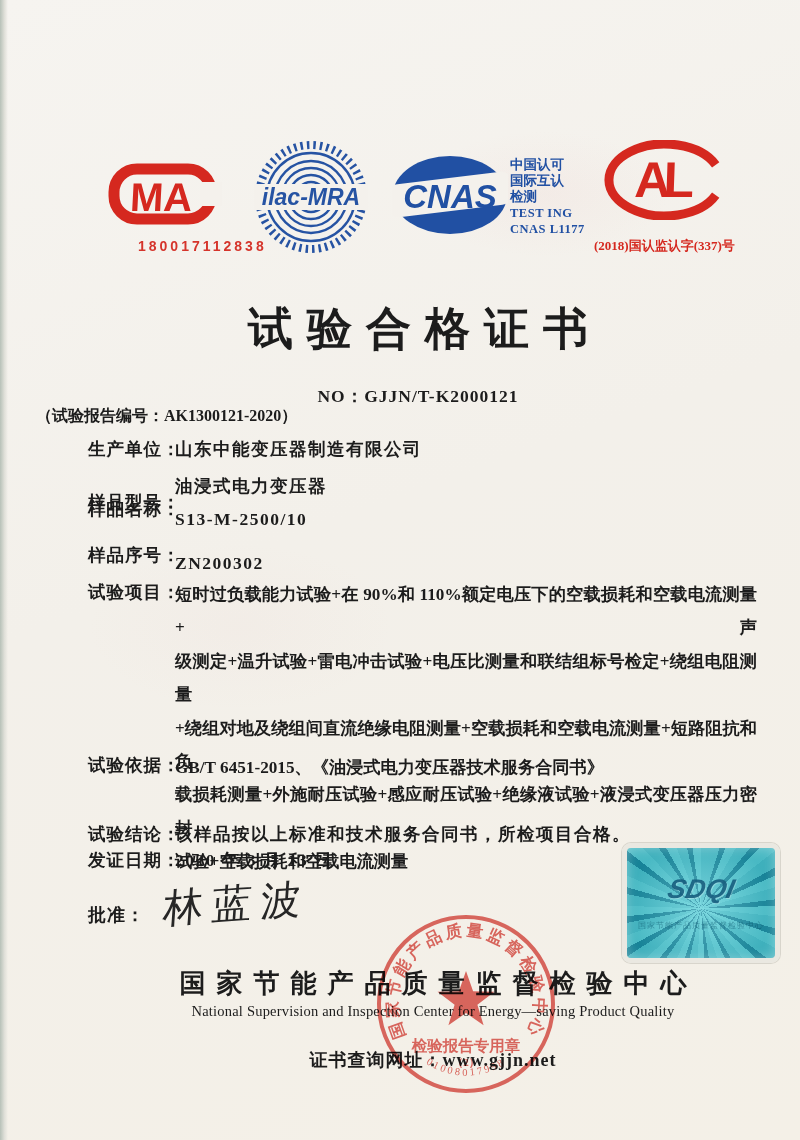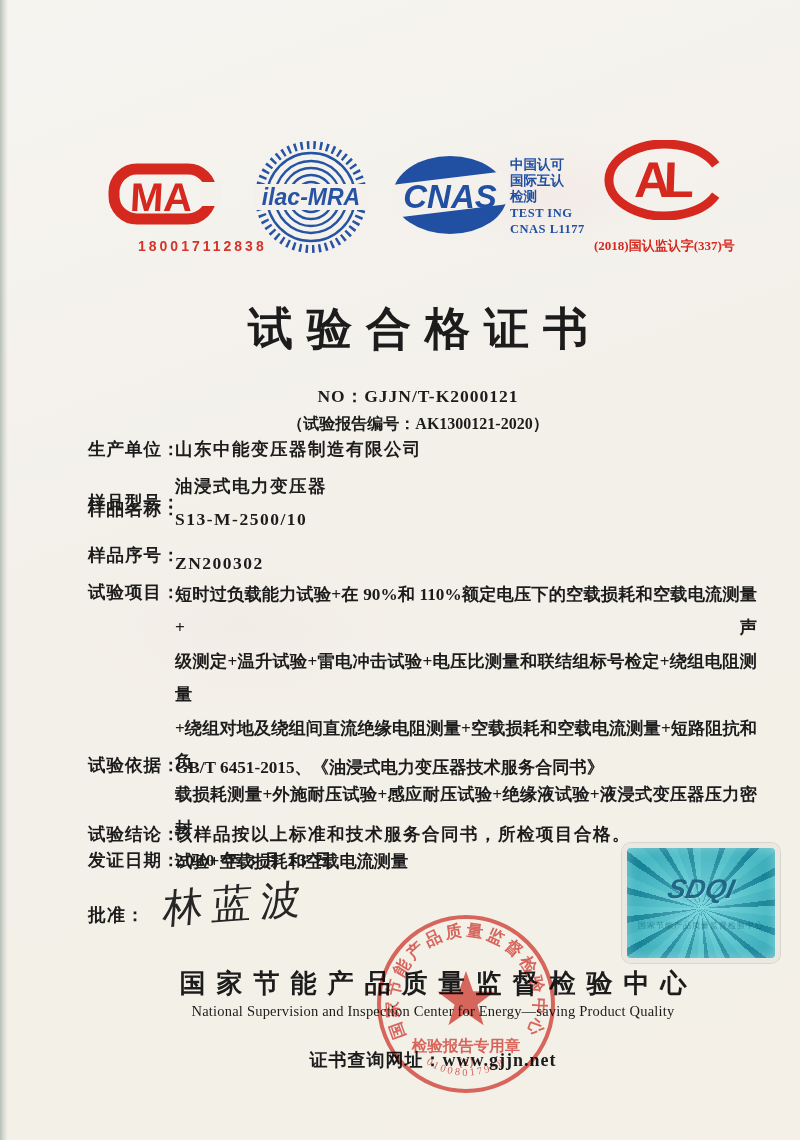--- a/index.html
+++ b/index.html
@@ -18,21 +18,21 @@
   .cma-number{left:98px;top:238px;width:140px;font-size:14px;font-weight:bold;
     letter-spacing:3px;color:#d5342b;font-family:"Liberation Sans",sans-serif;margin-left:40px;}
   .cnas-caption{left:510px;top:157px;color:#2150a3;font-weight:bold;line-height:16px;
     font-size:13.5px;}
   .cnas-caption .lat{font-size:12.5px;font-family:Liberation Serif, serif;letter-spacing:.5px;}
   .cal-number{left:594px;top:237px;width:190px;font-size:13px;font-weight:bold;color:#d5281f;}
   
   .title{left:36px;top:299px;width:764px;text-align:center;font-size:45px;font-weight:bold;
     letter-spacing:14px;text-indent:14px;}
   .no-line{left:36px;top:384px;width:764px;text-align:center;font-size:17.5px;font-weight:bold;letter-spacing:1px;}
-  .report-line{left:36px;top:406px;width:764px;text-align:center;font-size:16px;font-weight:bold;margin-top:8px;}
+  .report-line{left:36px;top:406px;width:764px;font-size:16px;font-weight:bold;}
   
   .lab{position:absolute;left:88px;font-size:17.5px;font-weight:600;letter-spacing:1px;white-space:nowrap;}
   .val{position:absolute;left:175px;font-size:17.5px;font-weight:600;letter-spacing:1.5px;white-space:nowrap;}
   .block{position:absolute;left:175px;width:582px;font-size:17.2px;font-weight:600;line-height:33.4px;}
   .block .ln{text-align:justify;}
   .block .ln.fill{text-align-last:justify;}
   
   .signature{left:163px;top:876px;font-size:40px;font-weight:500;letter-spacing:9px;color:#262626;
     transform:rotate(-4deg) skewX(-8deg);}
   

